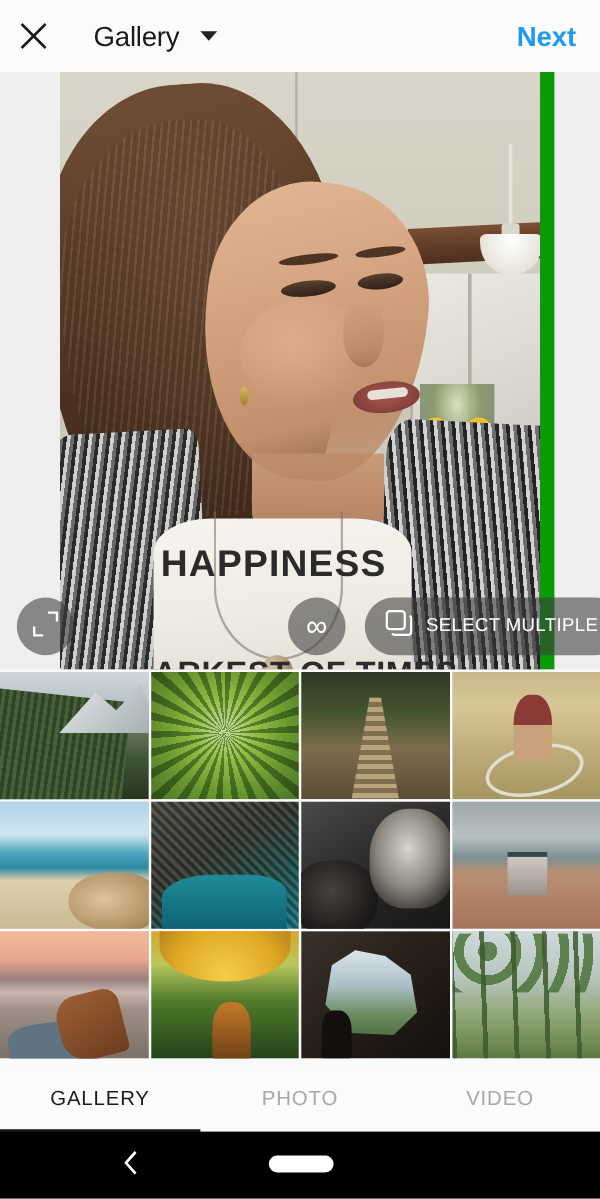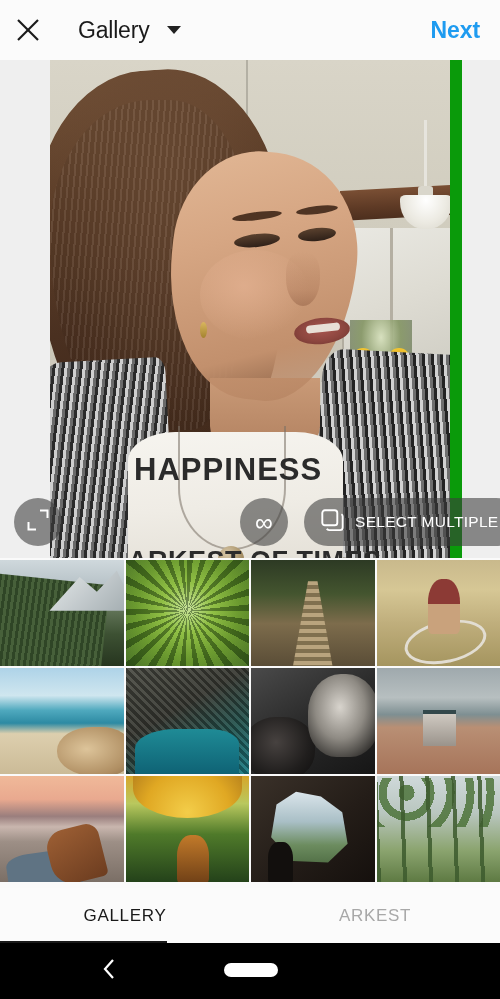--- a/index.html
+++ b/index.html
@@ -461,21 +461,22 @@
   <div class="thumb">
       <div class="art t11"></div>
     </div>
   <div class="thumb">
       <div class="art t12"></div>
     </div>
 </div>
 
 <div id="tabs">
   <div class="tab active">GALLERY</div>
-  <div class="tab">ARKEST</div>
+  <div class="tab">PHOTO</div>
+  <div class="tab">VIDEO</div>
 </div>
 <div id="tab-underline"></div>
 
 <div id="navbar">
   <div id="nav-back">
     <span>
       <svg width="18" height="22" viewBox="0 0 18 22">
         <polyline points="12,2 4,11 12,20" fill="none" stroke="#fff" stroke-width="2.2"></polyline>
       </svg>
     </span>

